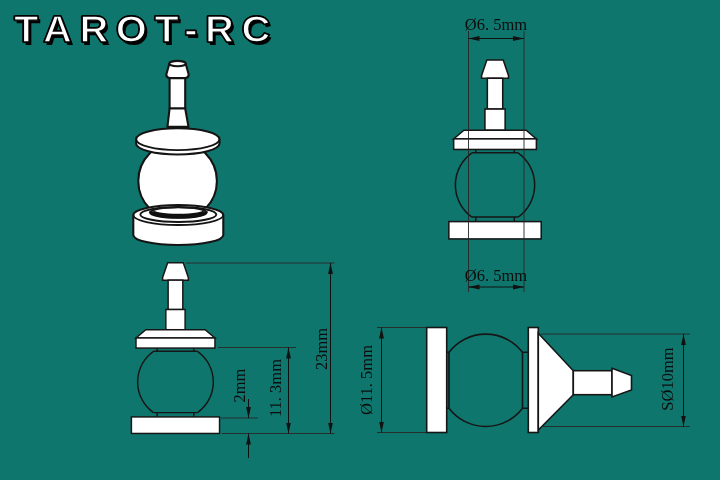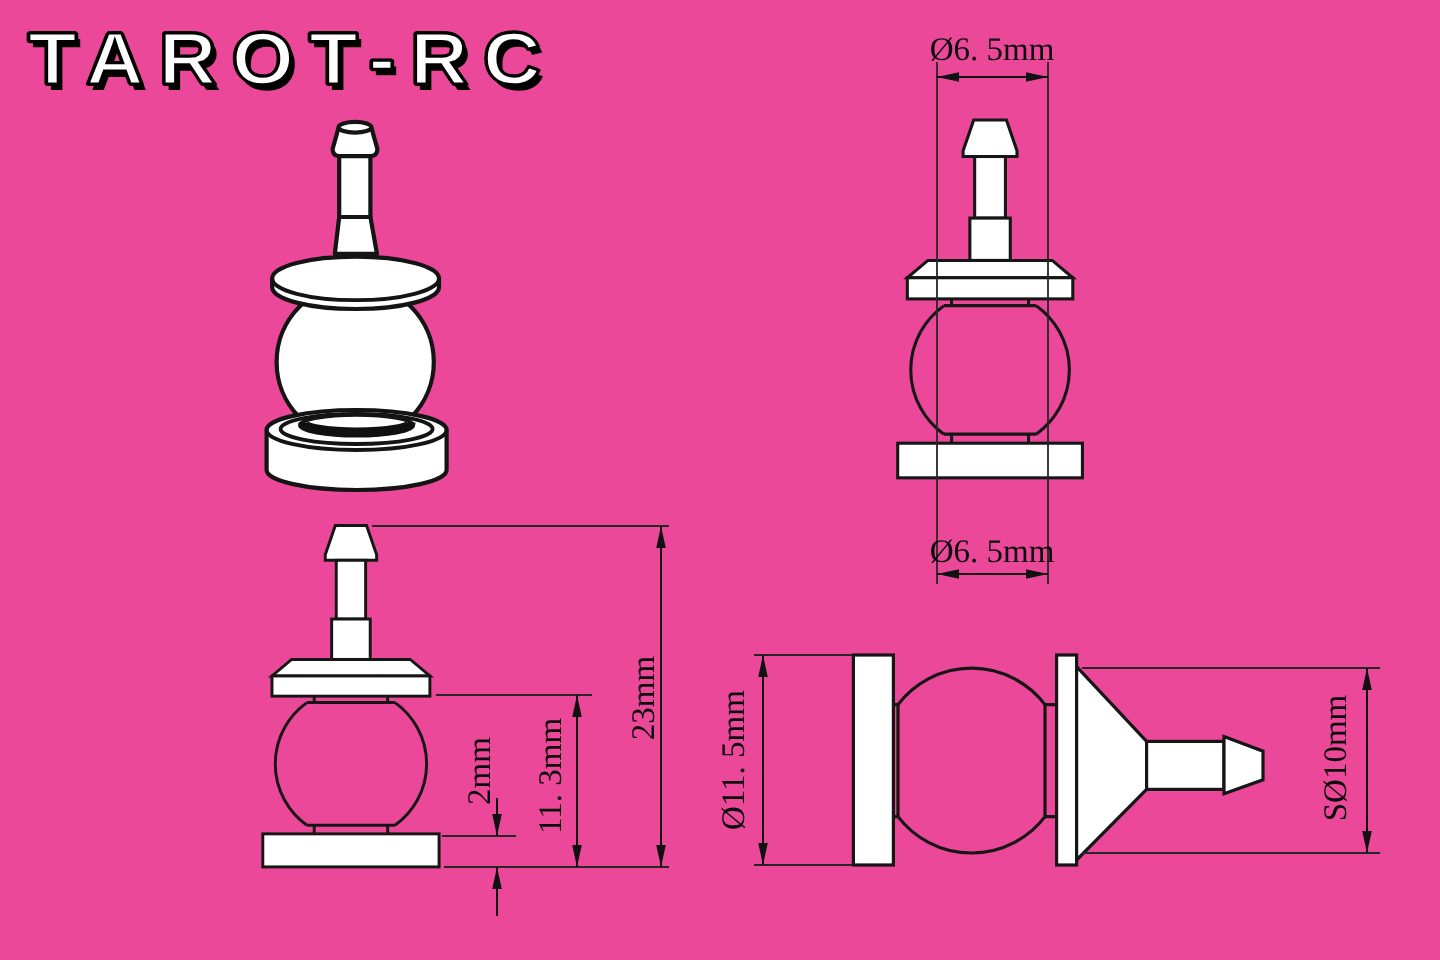--- a/index.html
+++ b/index.html
@@ -1,16 +1,16 @@
 <!DOCTYPE html>
 <html><head>
 <meta charset="utf-8">
 <style>
   html,body{margin:0;padding:0;background:#fff;}
-  .stage{position:relative;width:720px;height:480px;background:#ec4899;overflow:hidden;
+  .stage{position:relative;width:720px;height:480px;background:#0f766e;overflow:hidden;
          font-family:"Liberation Sans",sans-serif;}
   .logo{position:absolute;left:14px;top:10px;white-space:nowrap;
         font:800 37px/1.1 "Liberation Sans",sans-serif;
         letter-spacing:7px;color:#ffffff;
         -webkit-text-stroke:1.4px #000;
         text-shadow:2px 3px 0 #000, 1px 0 0 #000, -1px 0 0 #000, 0 1px 0 #000, 0 -1px 0 #000;
         transform:scaleX(1.08);transform-origin:left top;}
   svg{position:absolute;left:0;top:0;}
   .p{fill:#ffffff;stroke:#161616;stroke-width:1.6;stroke-linejoin:miter;}
   .l{fill:none;stroke:#161616;stroke-width:1.6;}

